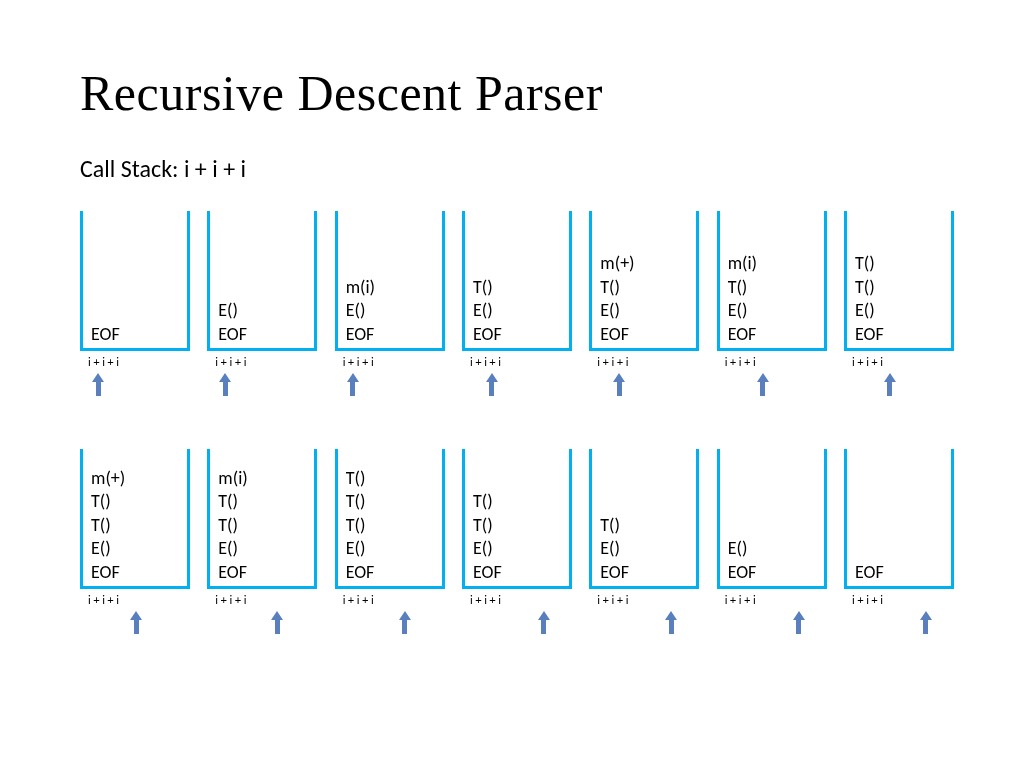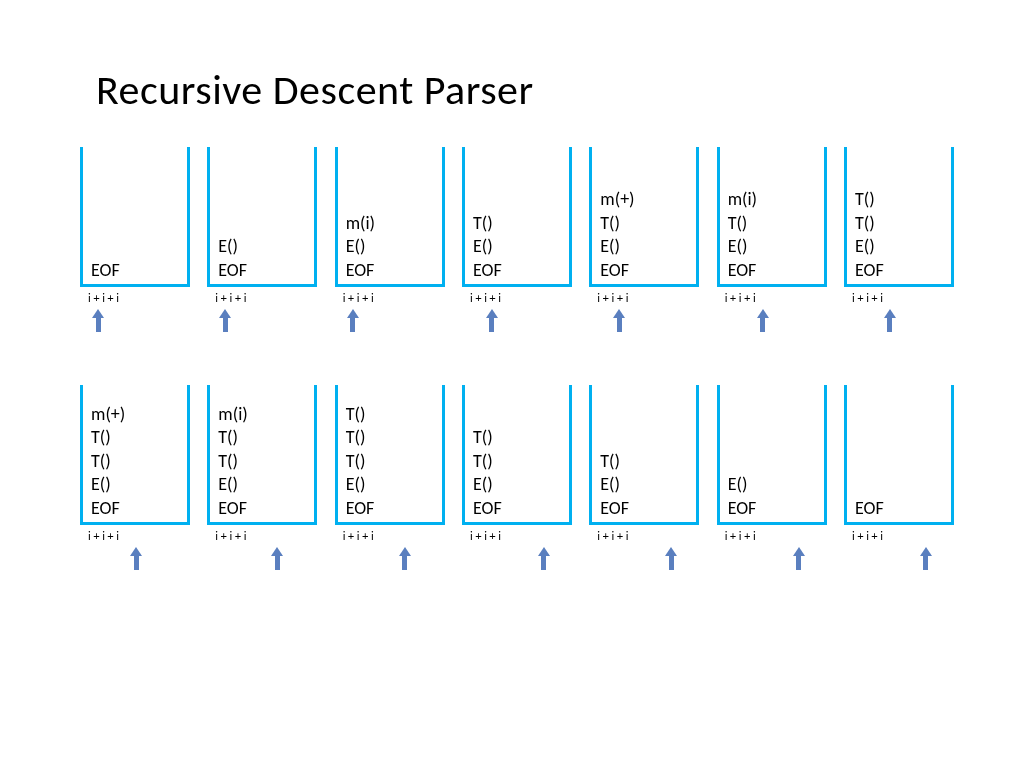--- a/index.html
+++ b/index.html
@@ -8,24 +8,25 @@
     width: 1024px; height: 768px;
     background: #fff;
     font-family: Calibri, "Segoe UI", Arial, sans-serif;
     color: #000;
     overflow: hidden;
   }
   .slide {
     padding: 64px 70px 0 80px;
   }
   .title {
-    font-size: 42px;
+    font-size: 50px;
     font-weight: 400;
-    margin: 0 0 32px 16px;
+    margin: 0 0 32px 0;
     letter-spacing: 0.5px;
+    font-family: Liberation Serif, serif;
   }
   .subtitle {
     font-size: 24px;
     font-weight: 400;
     margin: 0 0 28px 0;
   }
   .row {
     display: flex;
     justify-content: space-between;
     margin-bottom: 48px;
@@ -74,20 +75,21 @@
     width: 5px; height: 14px;
     background: #5A7FBF;
   }
 </style>
 </head>
 <body>
 
 <div class="slide">
 
   <h1 class="title">Recursive Descent Parser</h1>
+  <div class="subtitle">Call Stack: i + i + i</div>
 
   <div id="rows-host">
       <div class="row">
         <div class="stack-cell">
           <div class="bucket">
             <div>EOF</div>
           </div>
           <div class="input">i + i + i</div>
           <div class="arrow-row">
             <div class="arrow" style="left: 12px;">

